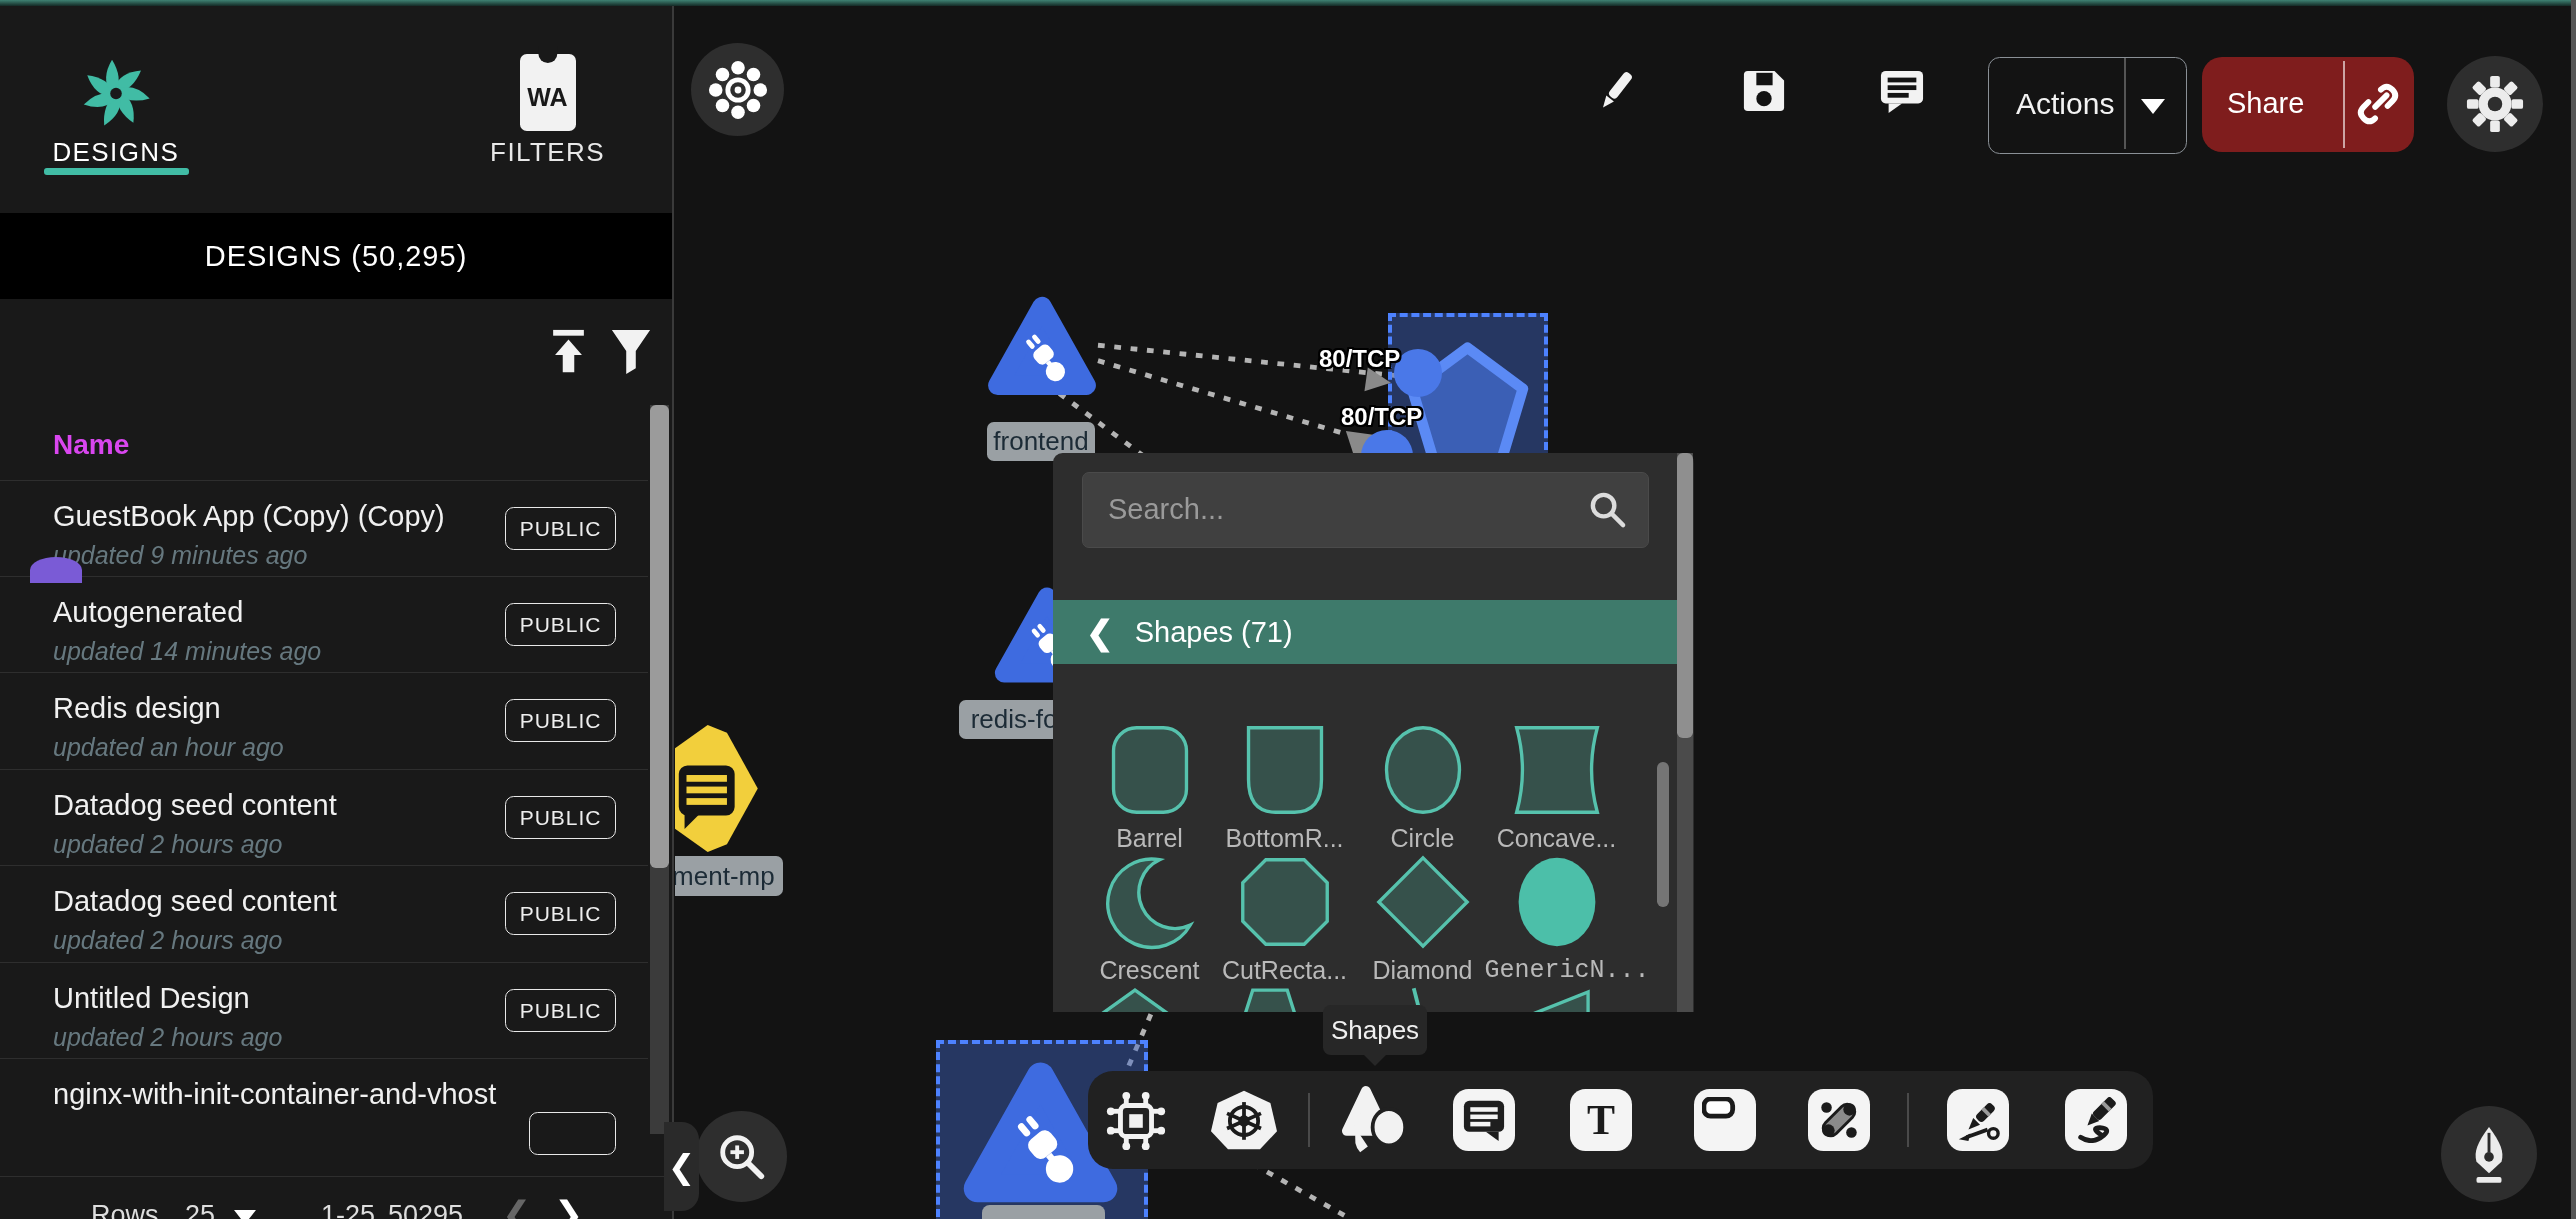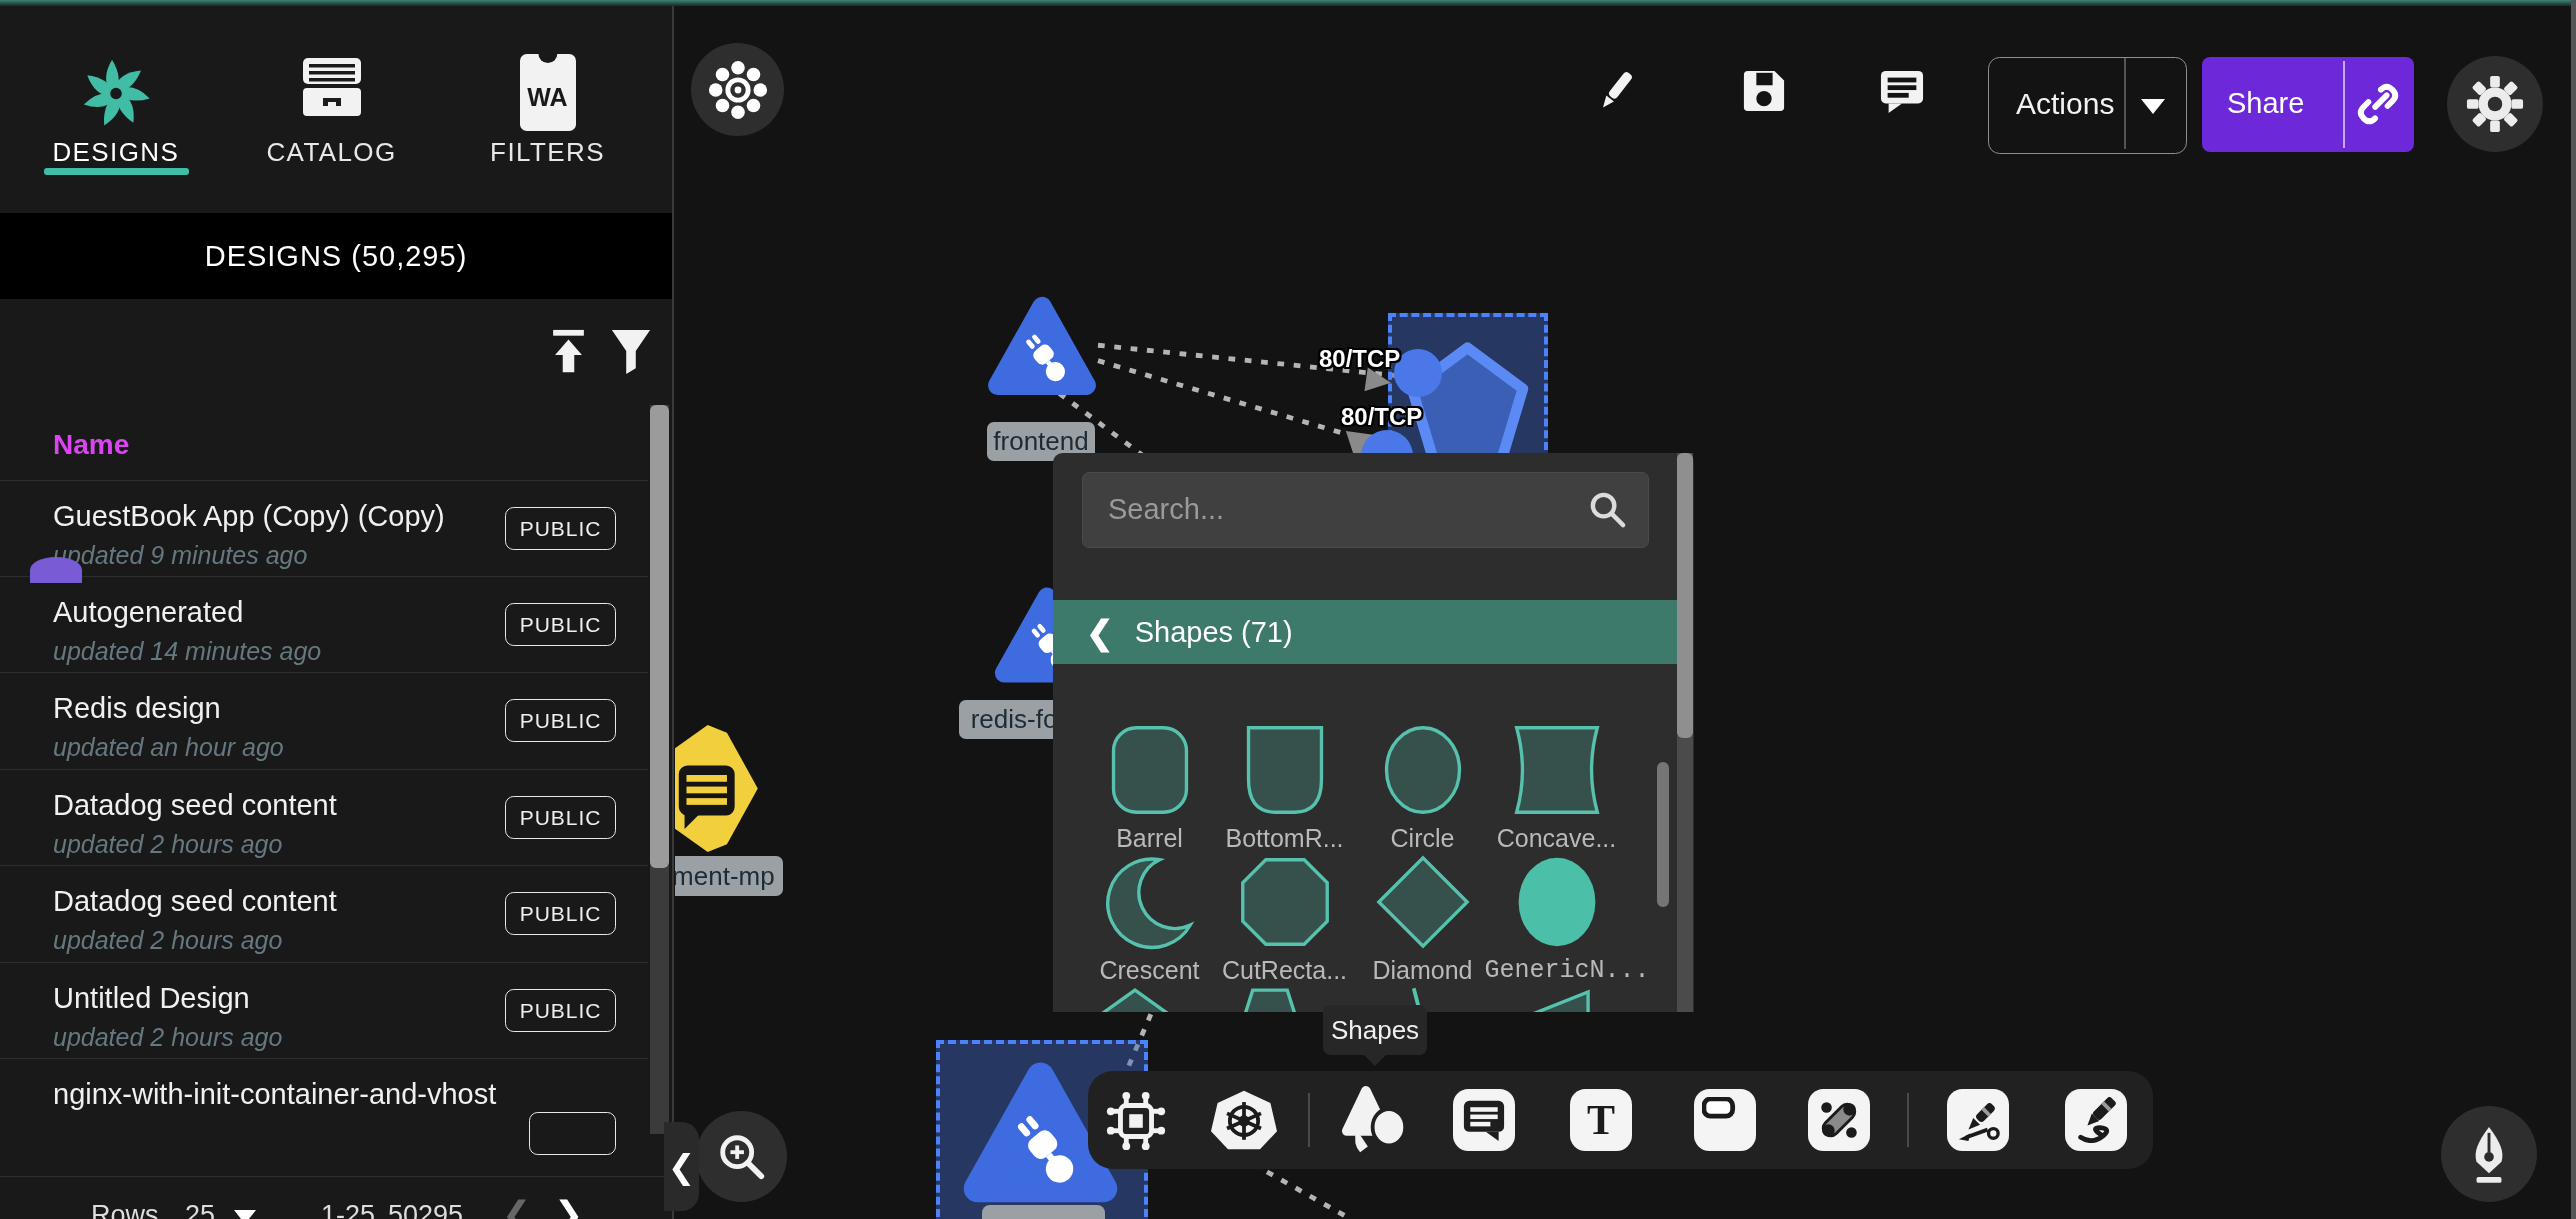--- a/index.html
+++ b/index.html
@@ -67,21 +67,21 @@
       display:flex;align-items:center;justify-content:center;}
   .dock-div{position:absolute;top:22px;width:1.9px;height:54px;background:#4a4a4a;}
   .tooltip{left:648px;top:1005px;width:104px;height:50px;background:#272727;border-radius:7.7px;z-index:13;
       display:flex;align-items:center;justify-content:center;font-size:26px;color:#f0f0f0;}
   .tooltip:after{content:"";position:absolute;left:41px;top:50px;border:11.6px solid transparent;border-top-color:#272727;}
   
   .actions-btn{left:1313px;top:57px;width:197px;height:95px;border:1.9px solid #8a9096;border-radius:11.6px;z-index:5;cursor:pointer;}
   .actions-btn .al{position:absolute;left:27px;top:29px;font-size:30px;color:#f2f2f2;}
   .actions-btn .adiv{position:absolute;left:135px;top:0;width:1.9px;height:91px;background:#555;}
   .actions-btn .acaret{position:absolute;left:152px;top:41px;width:0;height:0;border-left:12.5px solid transparent;border-right:12.5px solid transparent;border-top:15.4px solid #fff;}
-  .share-btn{left:1527px;top:57px;width:212px;height:95px;background:#6d28d9;border-radius:8px;z-index:5;cursor:pointer;}
+  .share-btn{left:1527px;top:57px;width:212px;height:95px;background:#7f1d1d;border-radius:20px;z-index:5;cursor:pointer;}
   .share-btn .sl{position:absolute;left:25px;top:30px;font-size:29px;color:#fff;}
   .share-btn .sdiv{position:absolute;left:141px;top:3.9px;width:1.9px;height:87px;background:rgba(255,255,255,.6);}
   .label-sliver{background:#9aa0a4;border-radius:7.7px 7.7px 0 0;z-index:3;}
 </style>
 </head>
 <body>
 
 <div id="app">
   <div class="abs rightedge"></div>
 
@@ -444,31 +444,20 @@
             <path transform="rotate(255)" d="M0,0 Q18,-4 26,-24 Q4,-22 -2,-6 Z"></path>
             <path transform="rotate(306)" d="M0,0 Q18,-4 26,-24 Q4,-22 -2,-6 Z"></path>
           </g>
           <circle cx="0" cy="0" r="6" fill="#1a1a1a"></circle>
         </g>
       </svg>
       <div class="tlabel" style="color:#fff;">DESIGNS</div>
     </div>
     <div class="abs tab-underline"></div>
 
-    <div class="tab abs" style="left:235px;">
-      <svg class="ticon" viewBox="0 0 66 62" style="width:66px;height:62px;">
-        <rect x="4" y="2" width="58" height="26" rx="5" fill="#f2f2f2"></rect>
-        <rect x="10" y="8" width="46" height="3.5" fill="#1b1b1b"></rect>
-        <rect x="10" y="15" width="46" height="3.5" fill="#1b1b1b"></rect>
-        <rect x="10" y="22" width="46" height="3.5" fill="#1b1b1b"></rect>
-        <path d="M8 32 H58 Q62 32 62 36 V56 Q62 60 58 60 H8 Q4 60 4 56 V36 Q4 32 8 32 Z" fill="#f2f2f2"></path>
-        <path d="M24 42 h18 v8 h-5 v-4 h-8 v4 h-5 Z" fill="#1b1b1b"></path>
-      </svg>
-      <div class="tlabel">CATALOG</div>
-    </div>
 
     <div class="tab abs" style="left:451px;">
       <div style="position:absolute;left:50%;transform:translateX(-50%);top:15.4px;width:56px;height:77px;background:#f2f2f2;border-radius:6.8px;">
         <div style="position:absolute;left:50%;transform:translateX(-50%);top:-8.7px;width:19.3px;height:17.4px;background:#191919;border-radius:0 0 9.6px 9.6px;"></div>
         <div style="position:absolute;left:0;right:0;top:29px;text-align:center;font-size:25px;font-weight:bold;color:#191919;">WA</div>
       </div>
       <div class="tlabel">FILTERS</div>
     </div>
 
     <div class="sb-header abs">

